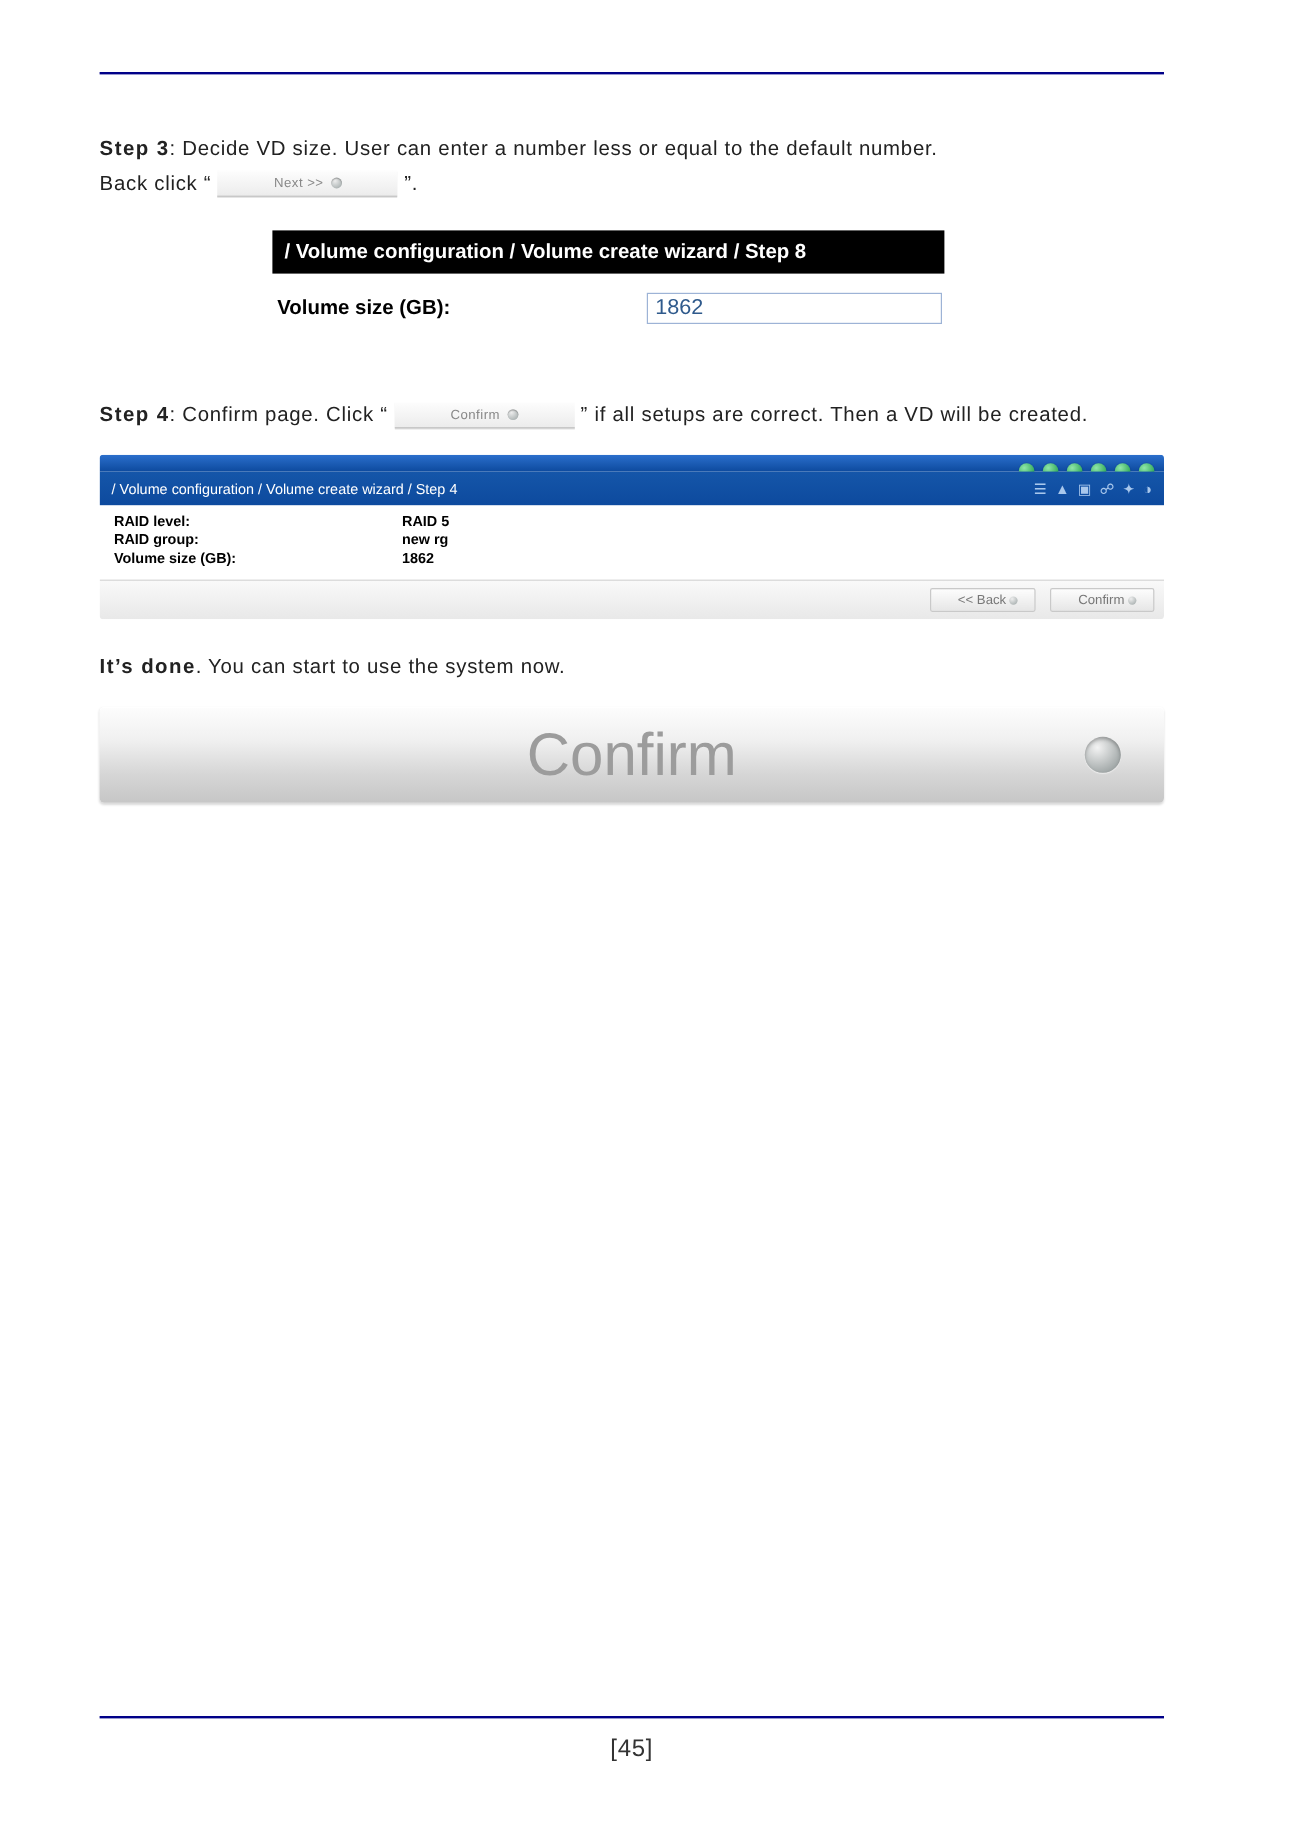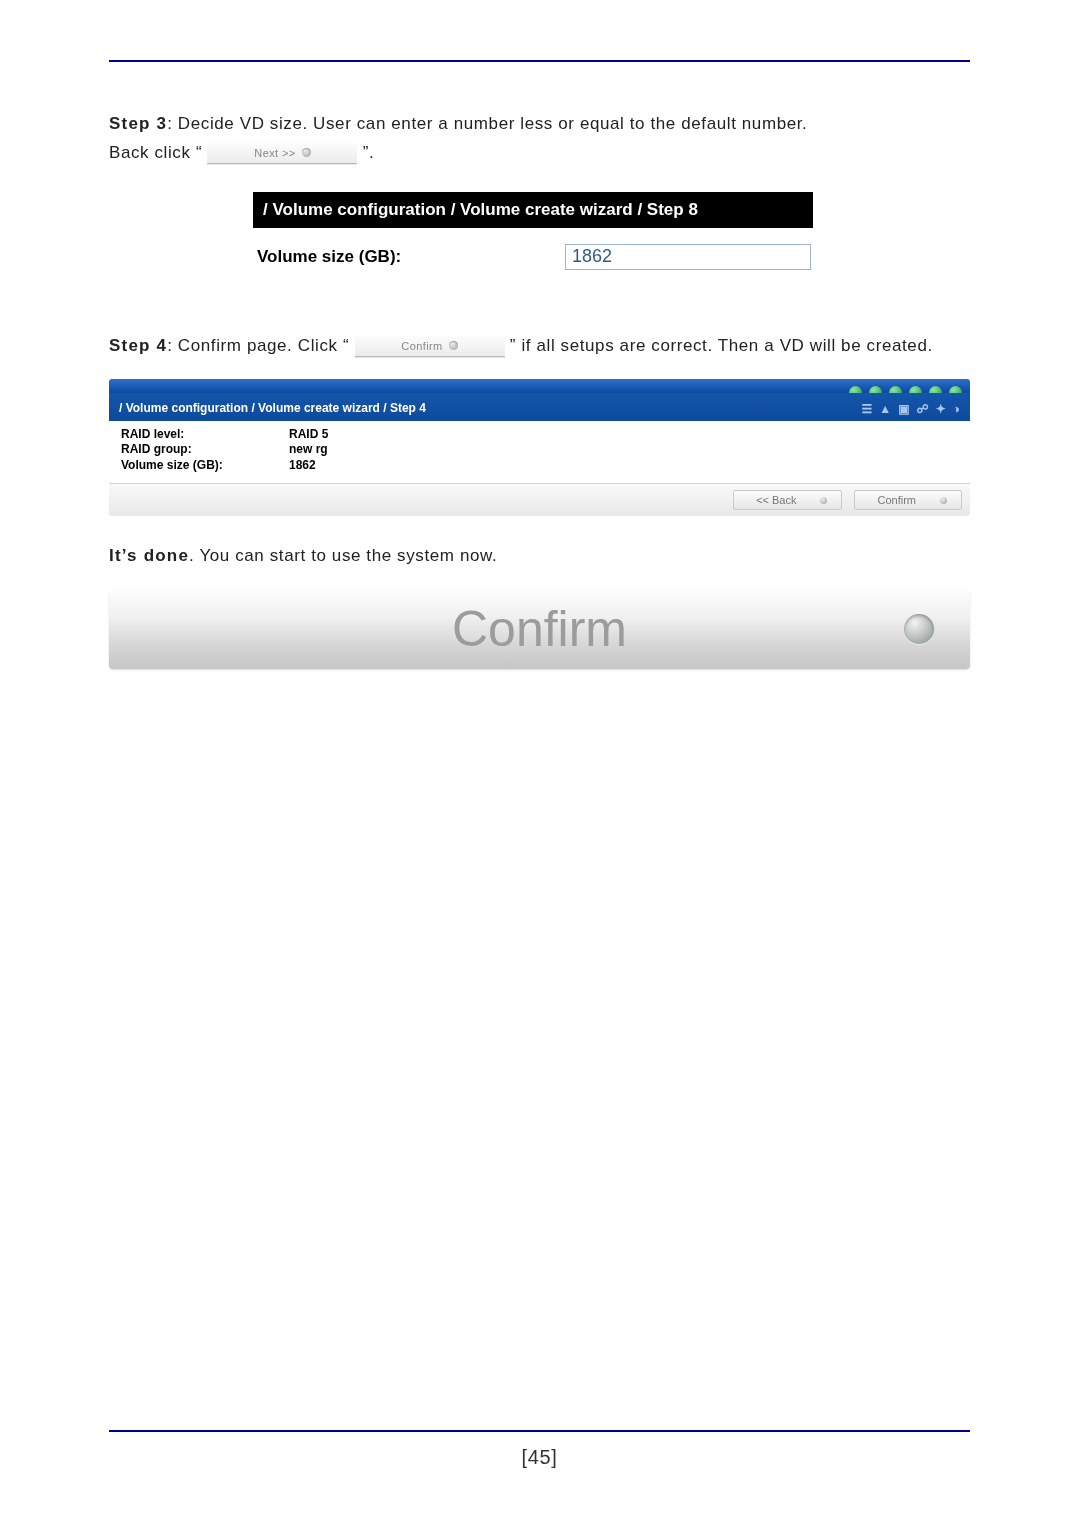--- a/index.html
+++ b/index.html
@@ -7,21 +7,21 @@
     padding: 0;
     background: #fff;
   }
   body {
     width: 1080px;
     font-family: Verdana, Arial, sans-serif;
     color: #000;
     font-size: 17px;
   }
   .page {
-    padding: 60px 110px 40px 109px;
+    padding: 60px 110px 40px 83px;
   }
   .hr-top, .hr-bottom {
     border: none;
     border-top: 2px solid #000088;
     margin: 0;
   }
   .hr-top { margin-bottom: 48px; }
   .hr-bottom { margin-top: 40px; }
   .body-area {
     min-height: 1280px;
@@ -119,24 +119,24 @@
   }
   .step-dots span {
     width: 13px; height: 13px; border-radius: 50%;
     background: radial-gradient(circle at 35% 30%, #8fe7a8, #0c8f3a);
     box-shadow: 0 0 0 1px rgba(0,0,0,.05);
   }
   .panel4-header {
     background: linear-gradient(#1556a9,#0d4a9e);
     color: #fff;
     font-size: 12px;
-    font-weight: bold;
+    font-weight: normal;
     padding: 8px 10px 6px 10px;
     display: flex;
-    align-items: flex-end;
+    align-items: center;
     position: relative;
     gap: 34px;
   }
   .toolbar-icons {
     margin-left: auto;
     display: flex;
     gap: 7px;
     opacity: .8;
     color:#cfe6ff;
   }
@@ -144,34 +144,34 @@
   .panel4-body {
     background: #fff;
     padding: 6px 12px 10px 12px;
     font-size: 12px;
     color:#000;
   }
   .panel4-body .kv {
     display: flex;
     line-height: 1.3;
   }
-  .panel4-body .kv .k { width: 168px; font-weight: bold; }
+  .panel4-body .kv .k { width: 240px; font-weight: bold; }
   .panel4-body .kv .v { font-weight: bold; }
   .panel4-btnbar {
     background: linear-gradient(#f9f9f9,#e8e8e8);
     padding: 6px 8px;
     display: flex;
     justify-content: flex-end;
     gap: 12px;
     border-top: 1px solid #d4d4d4;
   }
   .panel4-btnbar button {
     display: inline-flex;
     align-items: center;
-    gap: 24px;
+    gap: 3px;
     font-size: 11px;
     color: #777;
     background: linear-gradient(#fdfdfd,#e6e6e6);
     border: 1px solid #c9c9c9;
     border-radius: 2px;
     padding: 3px 14px 3px 22px;
     font-family: Verdana, Arial, sans-serif;
   }
   .panel4-btnbar button .dot {
     width: 7px; height: 7px; border-radius: 50%;

